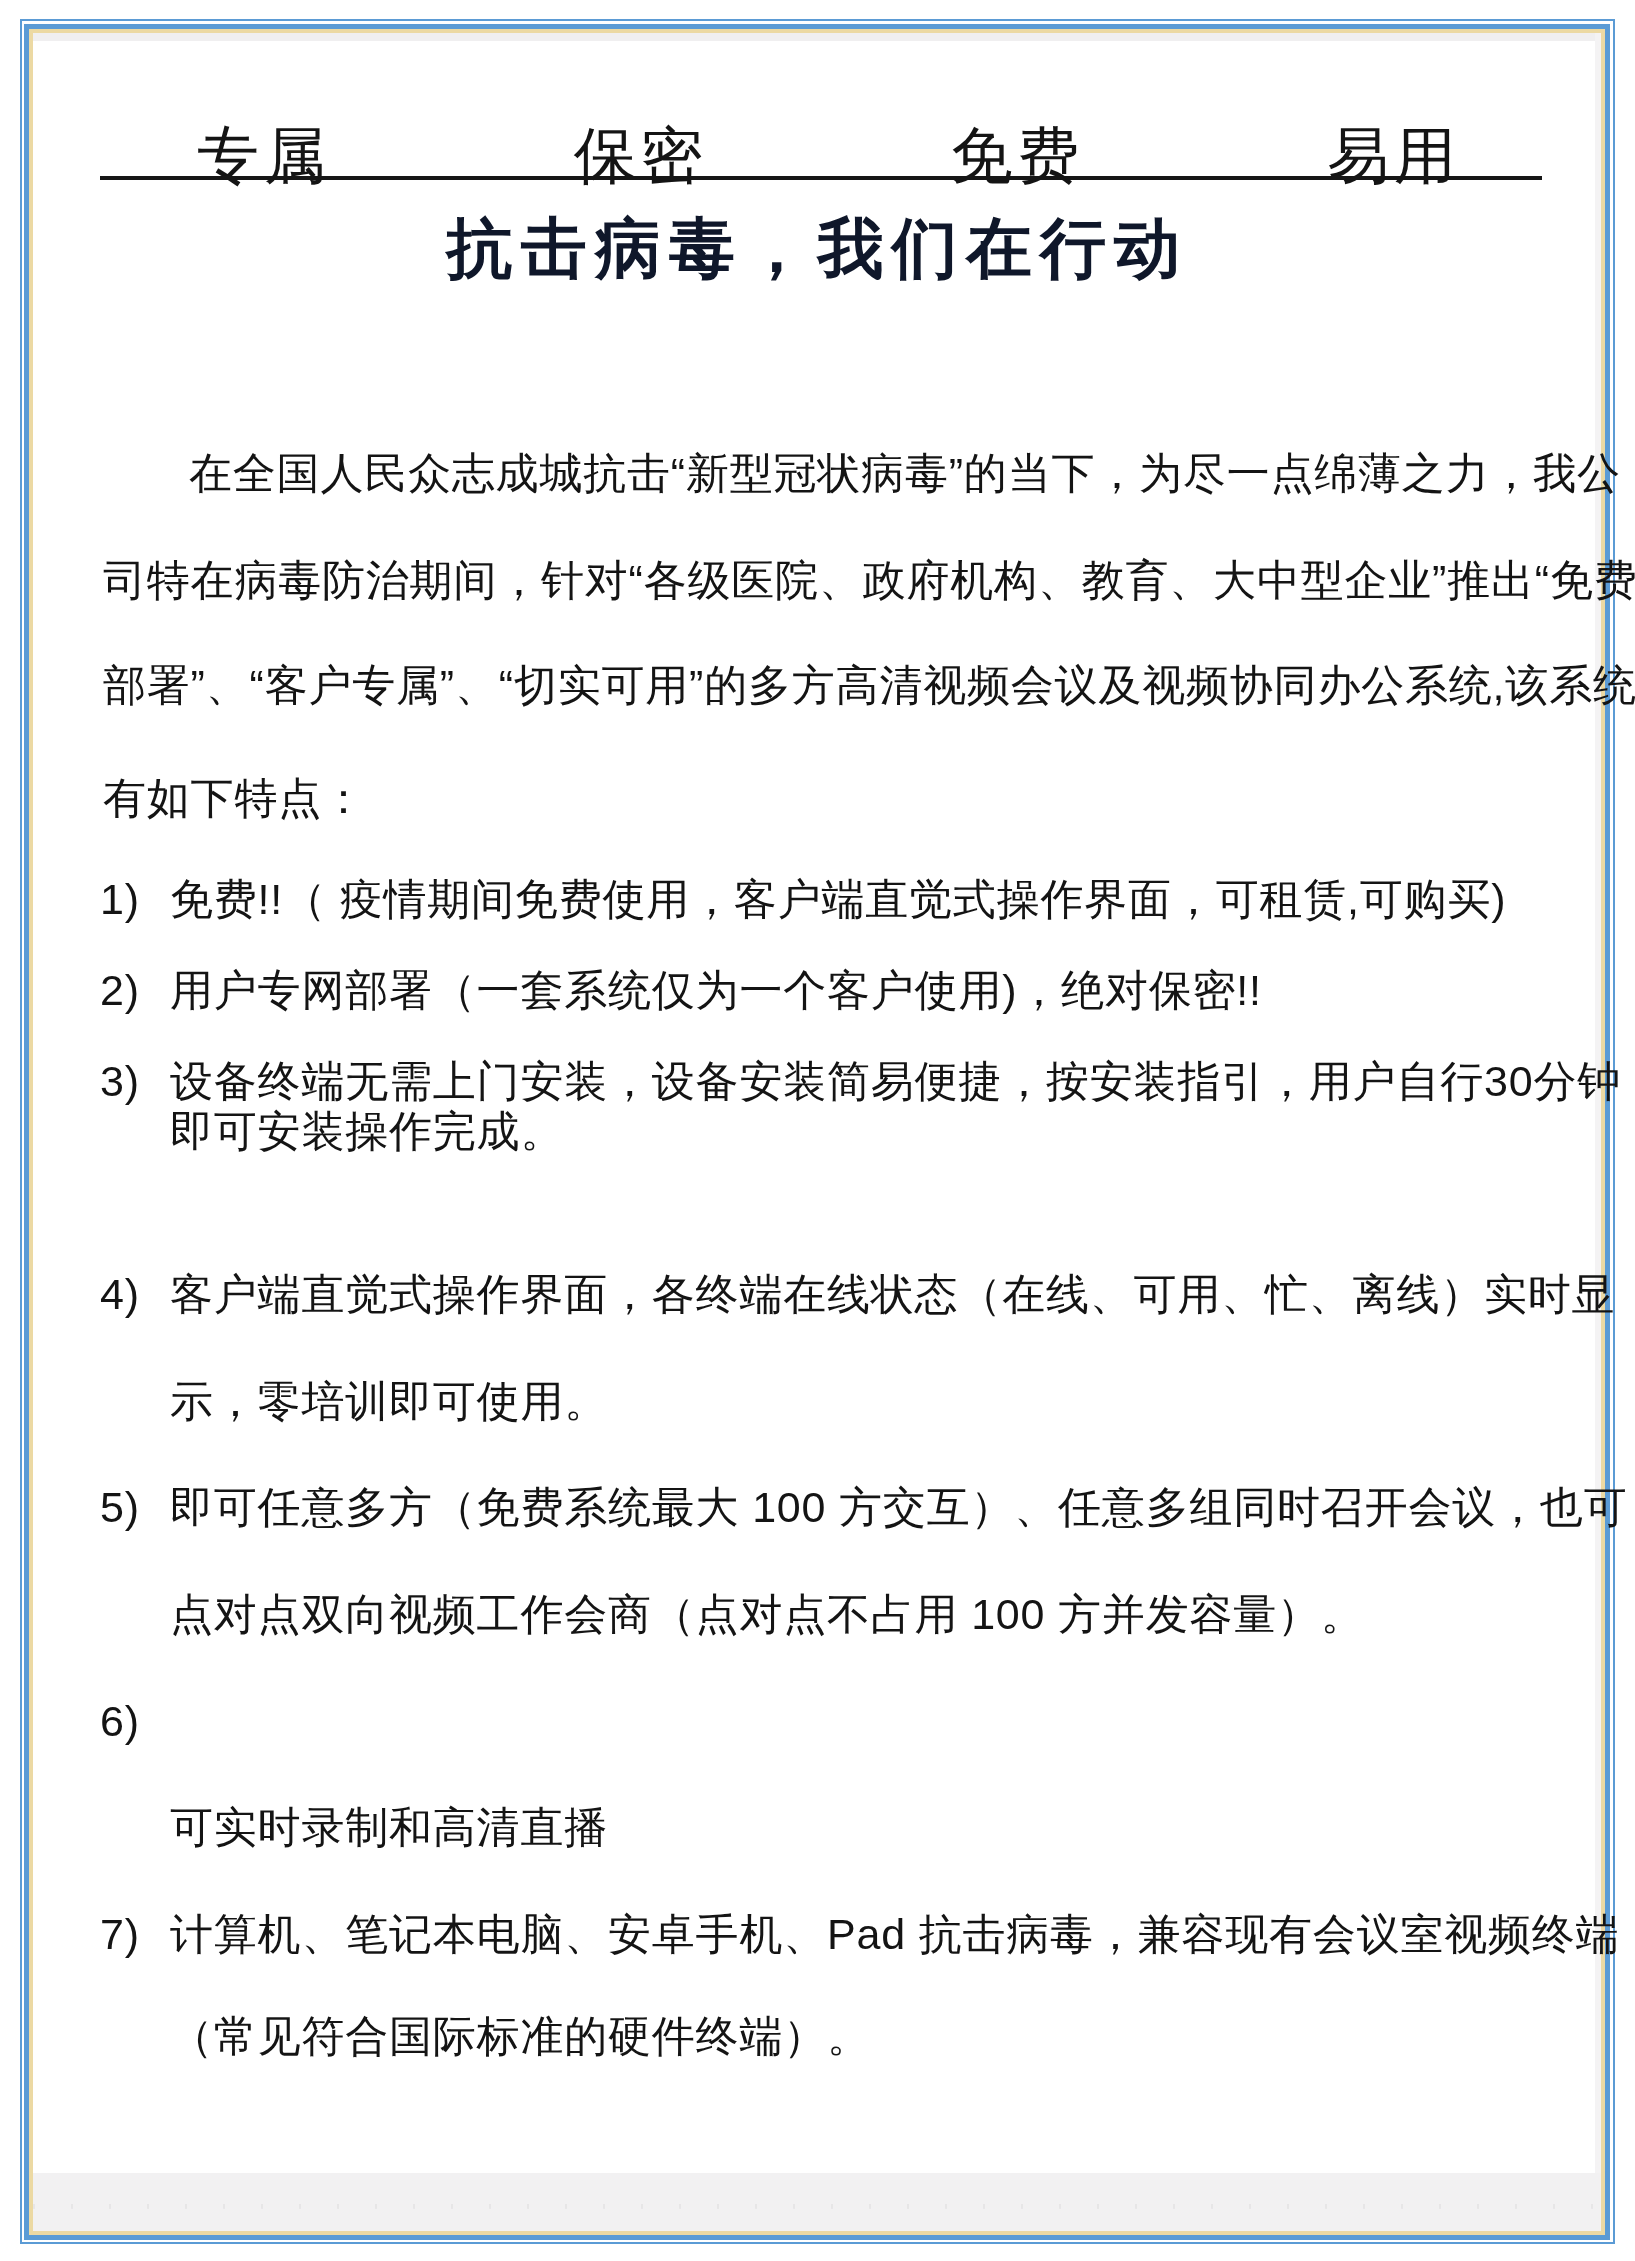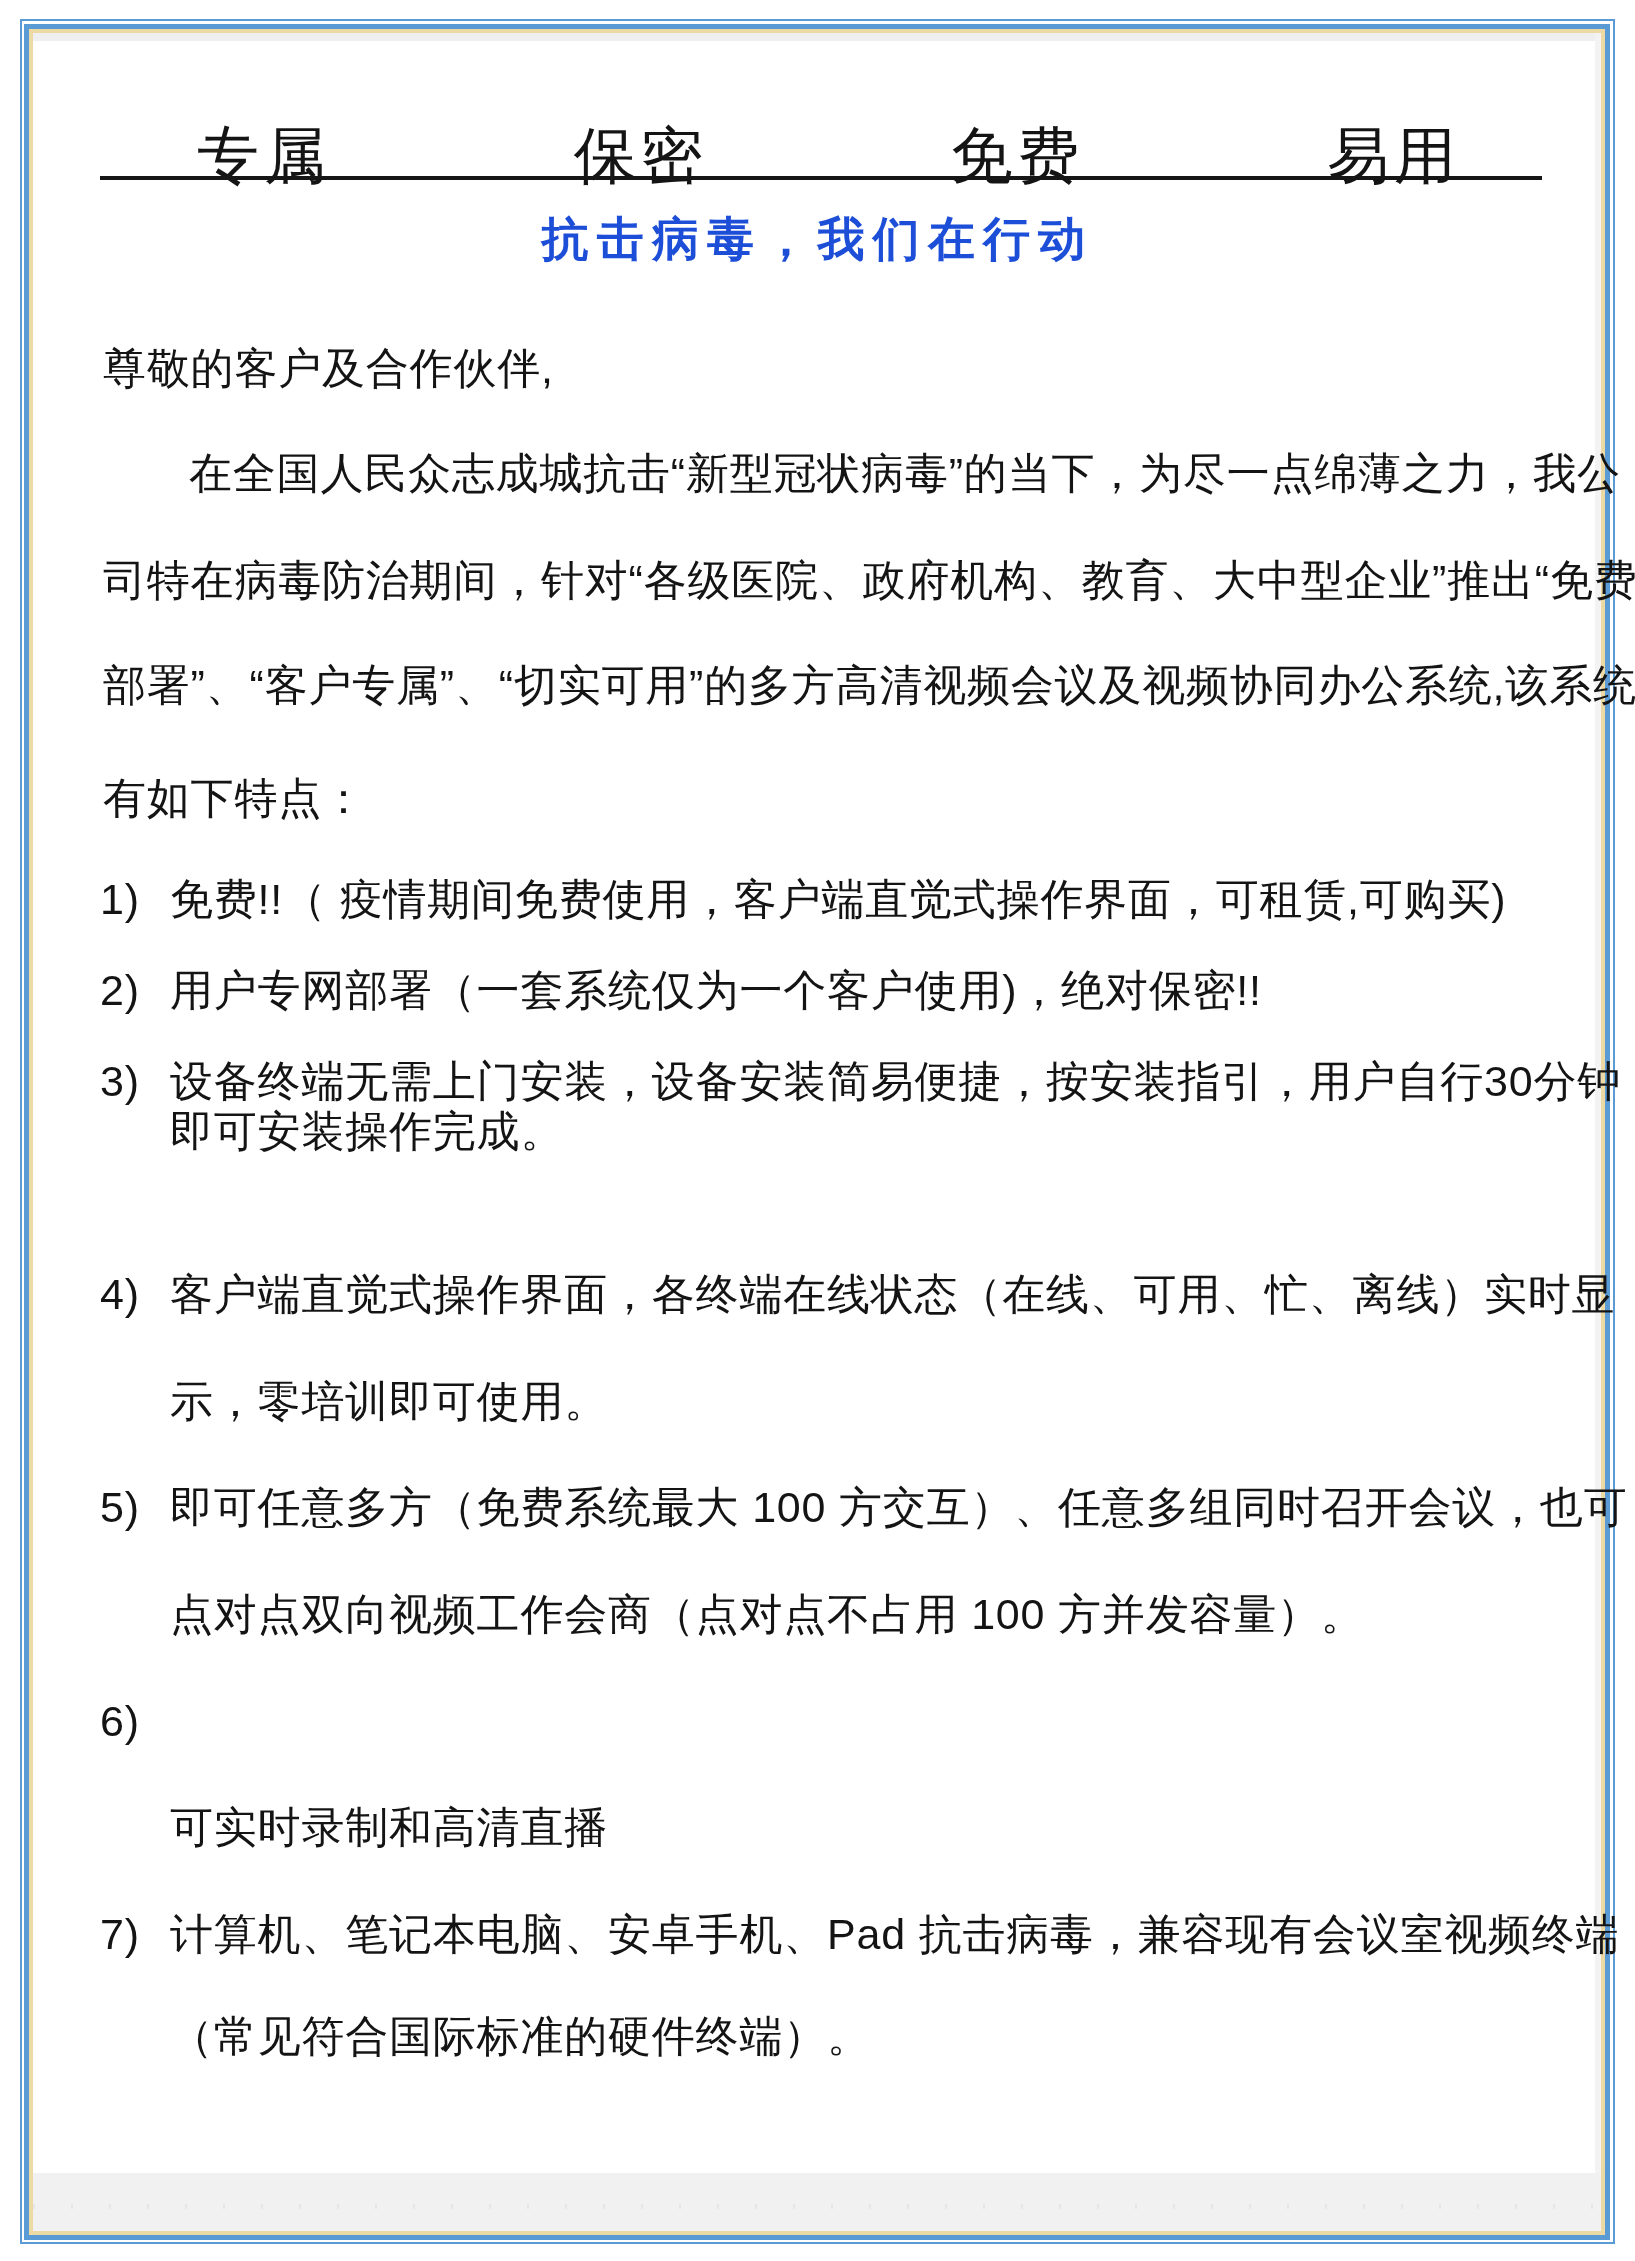--- a/index.html
+++ b/index.html
@@ -34,21 +34,21 @@
   .content{position:absolute;left:0;top:0;width:1635px;height:2261px;}
   .badges{
     position:absolute;top:125px;left:197px;width:1264px;
     display:flex;justify-content:space-between;
     font-family:"Liberation Serif", serif;font-size:62px;font-weight:500;
     letter-spacing:4.9px;line-height:1;color:#141414;
   }
   .rule{position:absolute;top:176px;left:100px;width:1442px;height:4.1px;background:#161616;}
   .doc-title{
     position:absolute;top:215px;left:0;width:100%;text-align:center;
-    font-size:47px;font-weight:700;letter-spacing:8.2px;line-height:1;color:#1d4ed8;
+    font-size:66px;font-weight:700;letter-spacing:8.2px;line-height:1;color:#0f172a;
   }
   .line{
     position:absolute;font-size:43px;line-height:1.08;letter-spacing:0.8px;
     white-space:nowrap;color:#141414;
   }
   .lead{left:103px;}
   .indent{left:189px;}
   .num{left:100px;}
   .txt{left:170px;}
 </style>
@@ -73,21 +73,20 @@
     <span>专属</span>
     <span>保密</span>
     <span>免费</span>
     <span>易用</span>
   </div>
 
   <div class="rule"></div>
 
   <div class="doc-title">抗击病毒，我们在行动</div>
 
-  <div class="line lead" style="top:345px">尊敬的客户及合作伙伴,</div>
 
   <div class="line indent" style="top:450px">在全国人民众志成城抗击“新型冠状病毒”的当下，为尽一点绵薄之力，我公</div>
   <div class="line lead" style="top:557px">司特在病毒防治期间，针对“各级医院、政府机构、教育、大中型企业”推出“免费</div>
   <div class="line lead" style="top:662px">部署”、“客户专属”、“切实可用”的多方高清视频会议及视频协同办公系统,该系统具</div>
   <div class="line lead" style="top:775px">有如下特点：</div>
 
   <div class="line num" style="top:876px">1)</div>
   <div class="line txt" style="top:876px">免费!!（ 疫情期间免费使用，客户端直觉式操作界面，可租赁,可购买)</div>
 
   <div class="line num" style="top:967px">2)</div>

